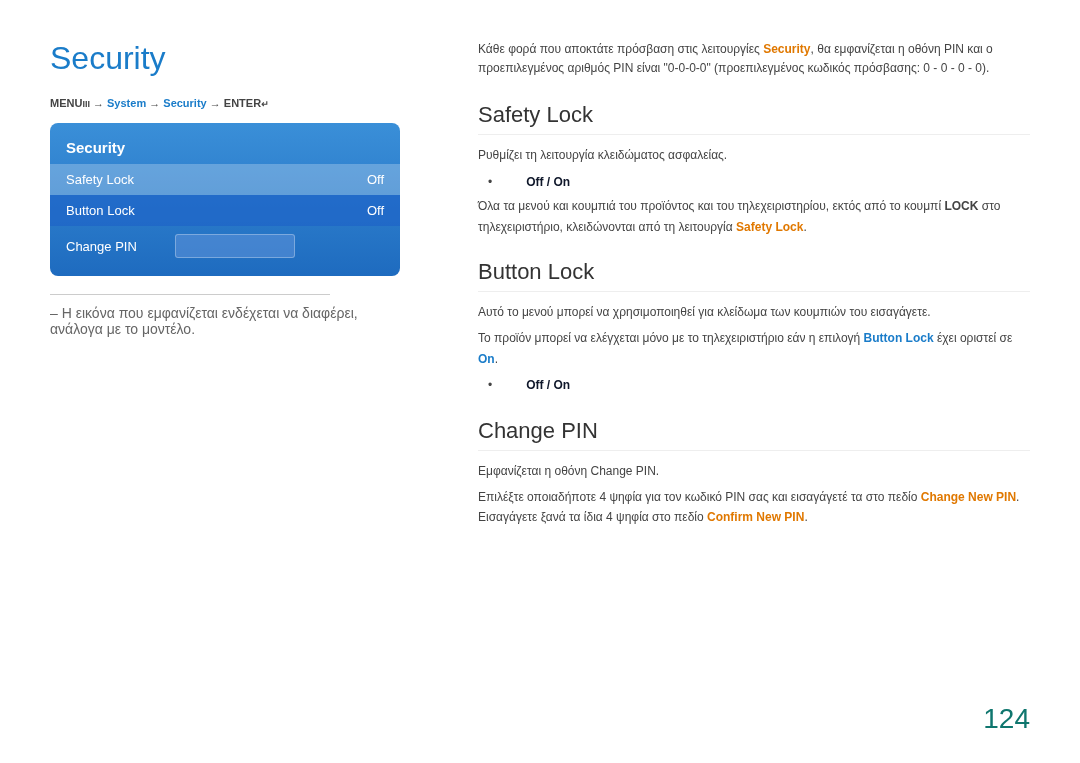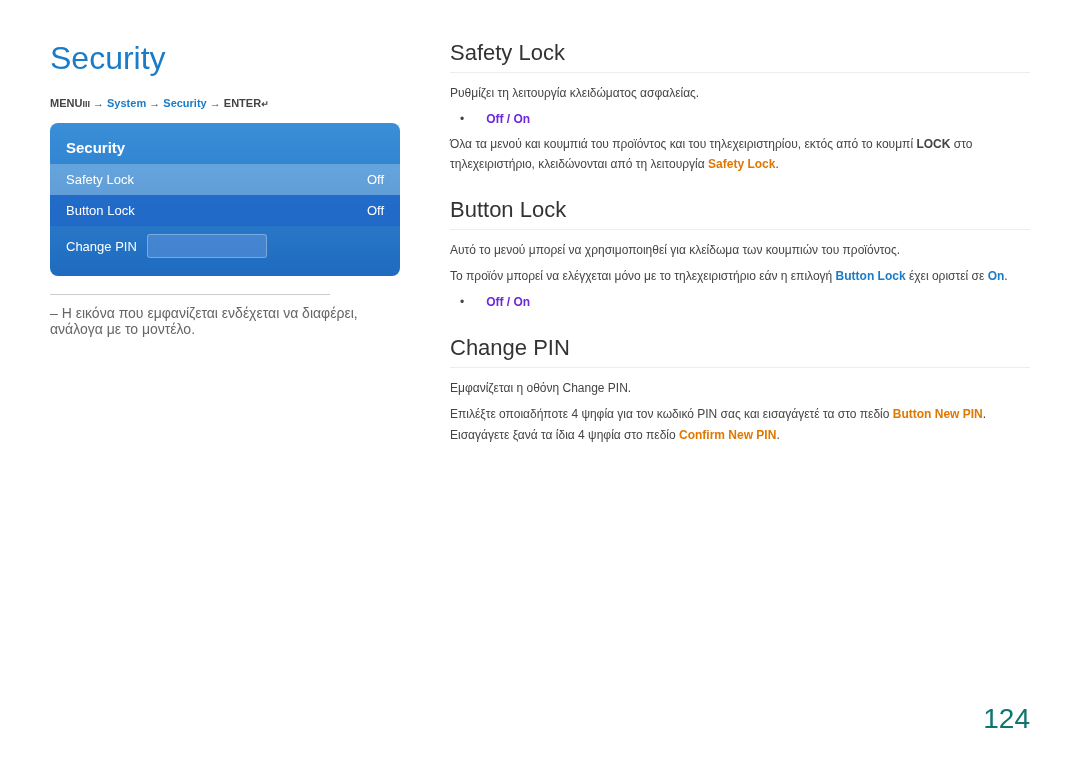--- a/index.html
+++ b/index.html
@@ -1,15 +1,15 @@
 <!DOCTYPE html>
 <html><head>
   <meta charset="utf-8">
   <style>
-    * { margin: 0; padding: 0; box-sizing: border-box; }
+    * { margin: 0; padding: 0; box-sizing: border-box; gap: 28px; }
     body {
       width: 1080px;
       height: 763px;
       background: #ffffff;
       font-family: Arial, sans-serif;
       font-size: 13px;
       color: #333;
       overflow: hidden;
       position: relative;
     }
@@ -171,23 +171,22 @@
       padding-left: 10px;
     }
 
     .bullet-item::before {
       content: "•";
       margin-right: 6px;
       flex-shrink: 0;
     }
 
     .off-on {
-      color: #6d28d9;
-      font-weight: bold;
-      margin-left: 16px;
+      color: #0f172a;
+      font-weight: bold;
     }
 
     .highlight-blue {
       color: #1a7cc9;
       font-weight: bold;
     }
 
     .highlight-orange {
       color: #e07800;
       font-weight: bold;
@@ -232,40 +231,43 @@
         <span class="change-pin-label">Change PIN</span>
         <div class="change-pin-input"></div>
       </div>
     </div>
 
     <hr class="divider-line">
     <p class="footnote">– Η εικόνα που εμφανίζεται ενδέχεται να διαφέρει, ανάλογα με το μοντέλο.</p>
   </div>
 
   <div class="right-col">
+    <p class="intro-text">
+      Κάθε φορά που αποκτάτε πρόσβαση στις λειτουργίες <span class="highlight-orange">Security</span>, θα εμφανίζεται η οθόνη PIN και ο προεπιλεγμένος αριθμός PIN είναι "0-0-0-0" (προεπιλεγμένος κωδικός πρόσβασης: 0 - 0 - 0 - 0).
+    </p>
 
     <div class="section-body">
       <h2 class="section-title">Safety Lock</h2>
       <p>Ρυθμίζει τη λειτουργία κλειδώματος ασφαλείας.</p>
       <div class="bullet-item">
         <span class="off-on">Off / On</span>
       </div>
       <p>Όλα τα μενού και κουμπιά του προϊόντος και του τηλεχειριστηρίου, εκτός από το κουμπί <strong>LOCK</strong> στο τηλεχειριστήριο, κλειδώνονται από τη λειτουργία <span class="highlight-orange">Safety Lock</span>.</p>
     </div>
 
     <div class="section-body">
       <h2 class="section-title">Button Lock</h2>
-      <p>Αυτό το μενού μπορεί να χρησιμοποιηθεί για κλείδωμα των κουμπιών του προϊόντος.</p>
+      <p>Αυτό το μενού μπορεί να χρησιμοποιηθεί για κλείδωμα των κουμπιών του εισαγάγετε.</p>
       <p>Το προϊόν μπορεί να ελέγχεται μόνο με το τηλεχειριστήριο εάν η επιλογή <span class="highlight-blue">Button Lock</span> έχει οριστεί σε <span class="highlight-blue">On</span>.</p>
       <div class="bullet-item">
         <span class="off-on">Off / On</span>
       </div>
     </div>
 
     <div class="section-body">
       <h2 class="section-title">Change PIN</h2>
       <p>Εμφανίζεται η οθόνη Change PIN.</p>
-      <p>Επιλέξτε οποιαδήποτε 4 ψηφία για τον κωδικό PIN σας και εισαγάγετέ τα στο πεδίο <span class="highlight-orange">Button New PIN</span>. Εισαγάγετε ξανά τα ίδια 4 ψηφία στο πεδίο <span class="highlight-orange">Confirm New PIN</span>.</p>
+      <p>Επιλέξτε οποιαδήποτε 4 ψηφία για τον κωδικό PIN σας και εισαγάγετέ τα στο πεδίο <span class="highlight-orange">Change New PIN</span>. Εισαγάγετε ξανά τα ίδια 4 ψηφία στο πεδίο <span class="highlight-orange">Confirm New PIN</span>.</p>
     </div>
   </div>
 </div>
 
 <div class="page-number">124</div>
 
 </body></html>

